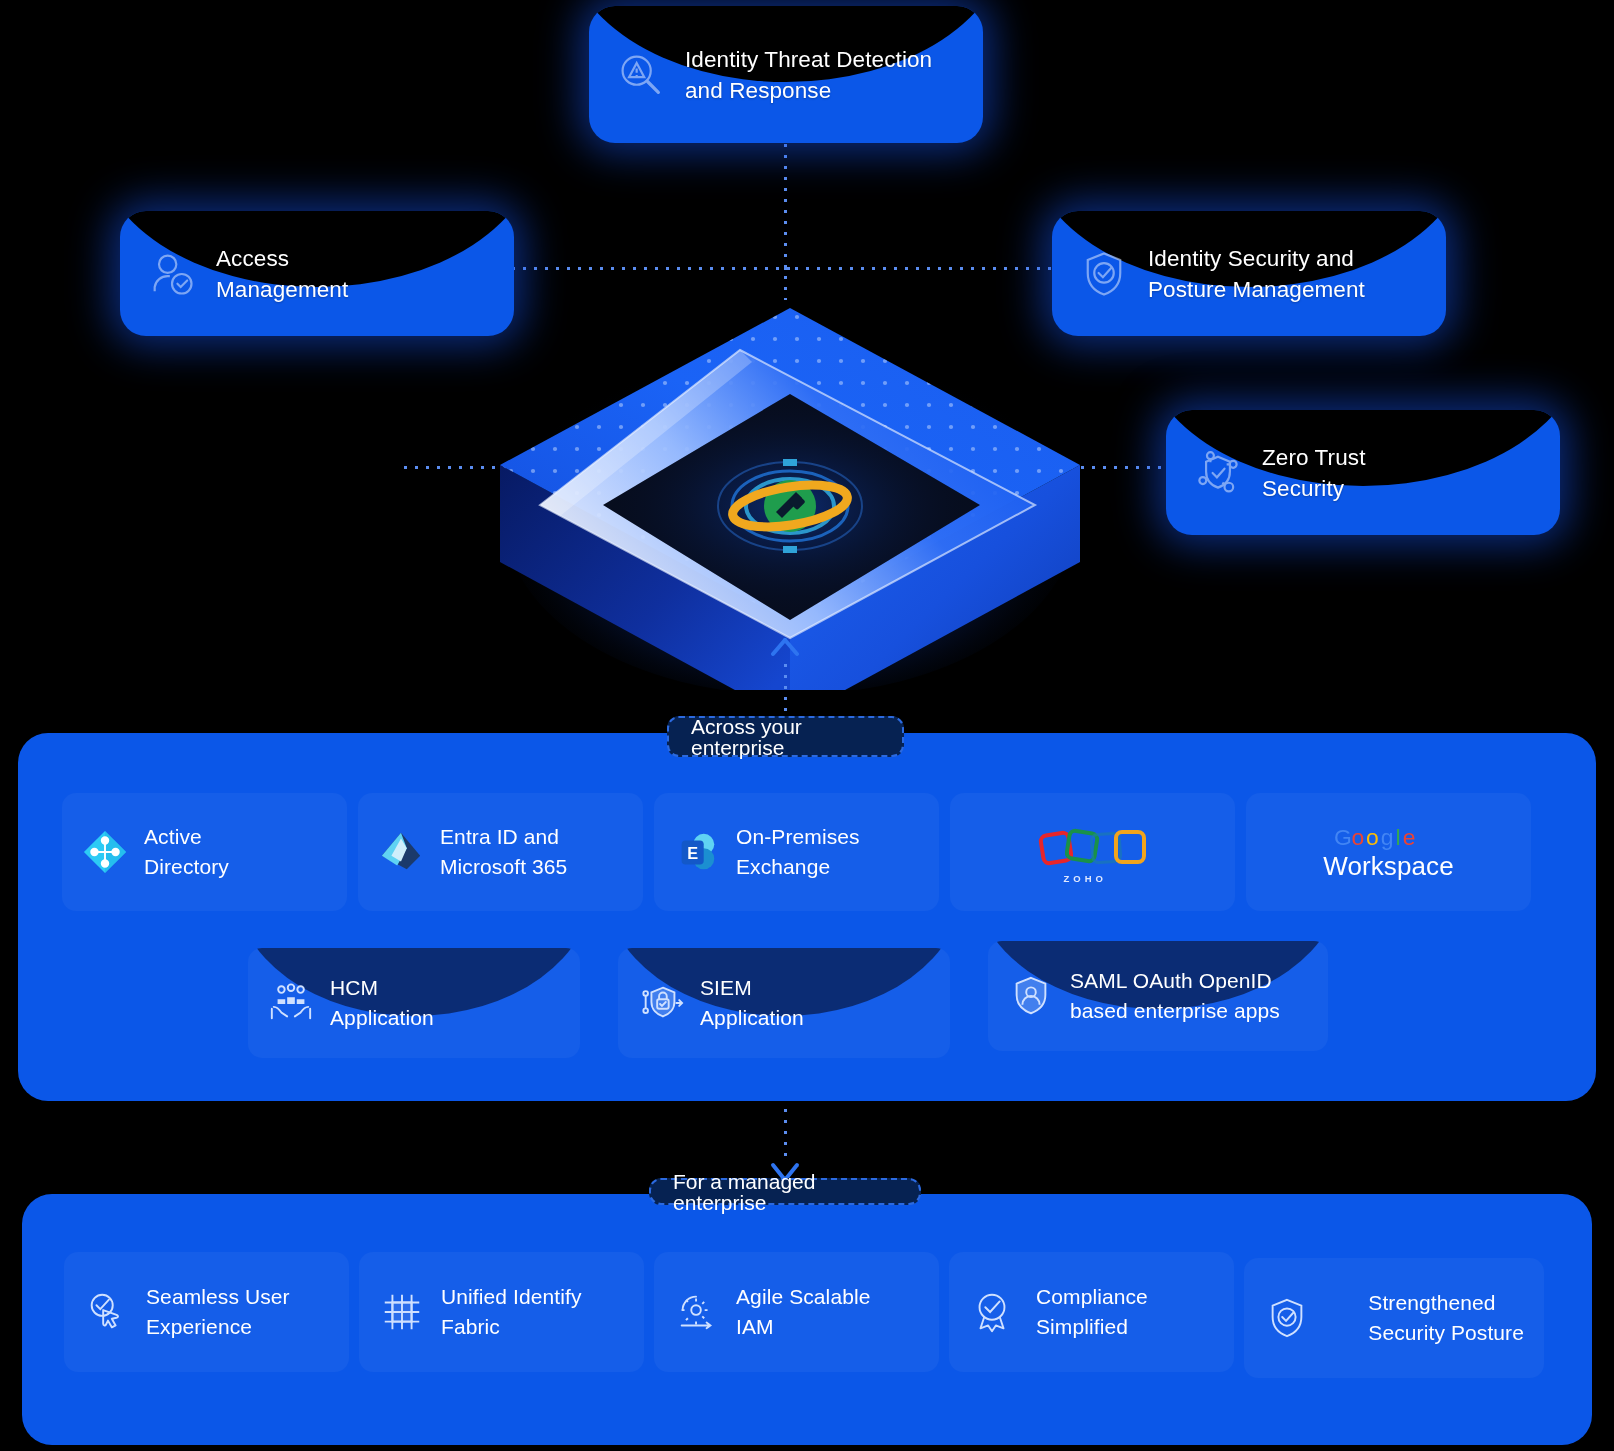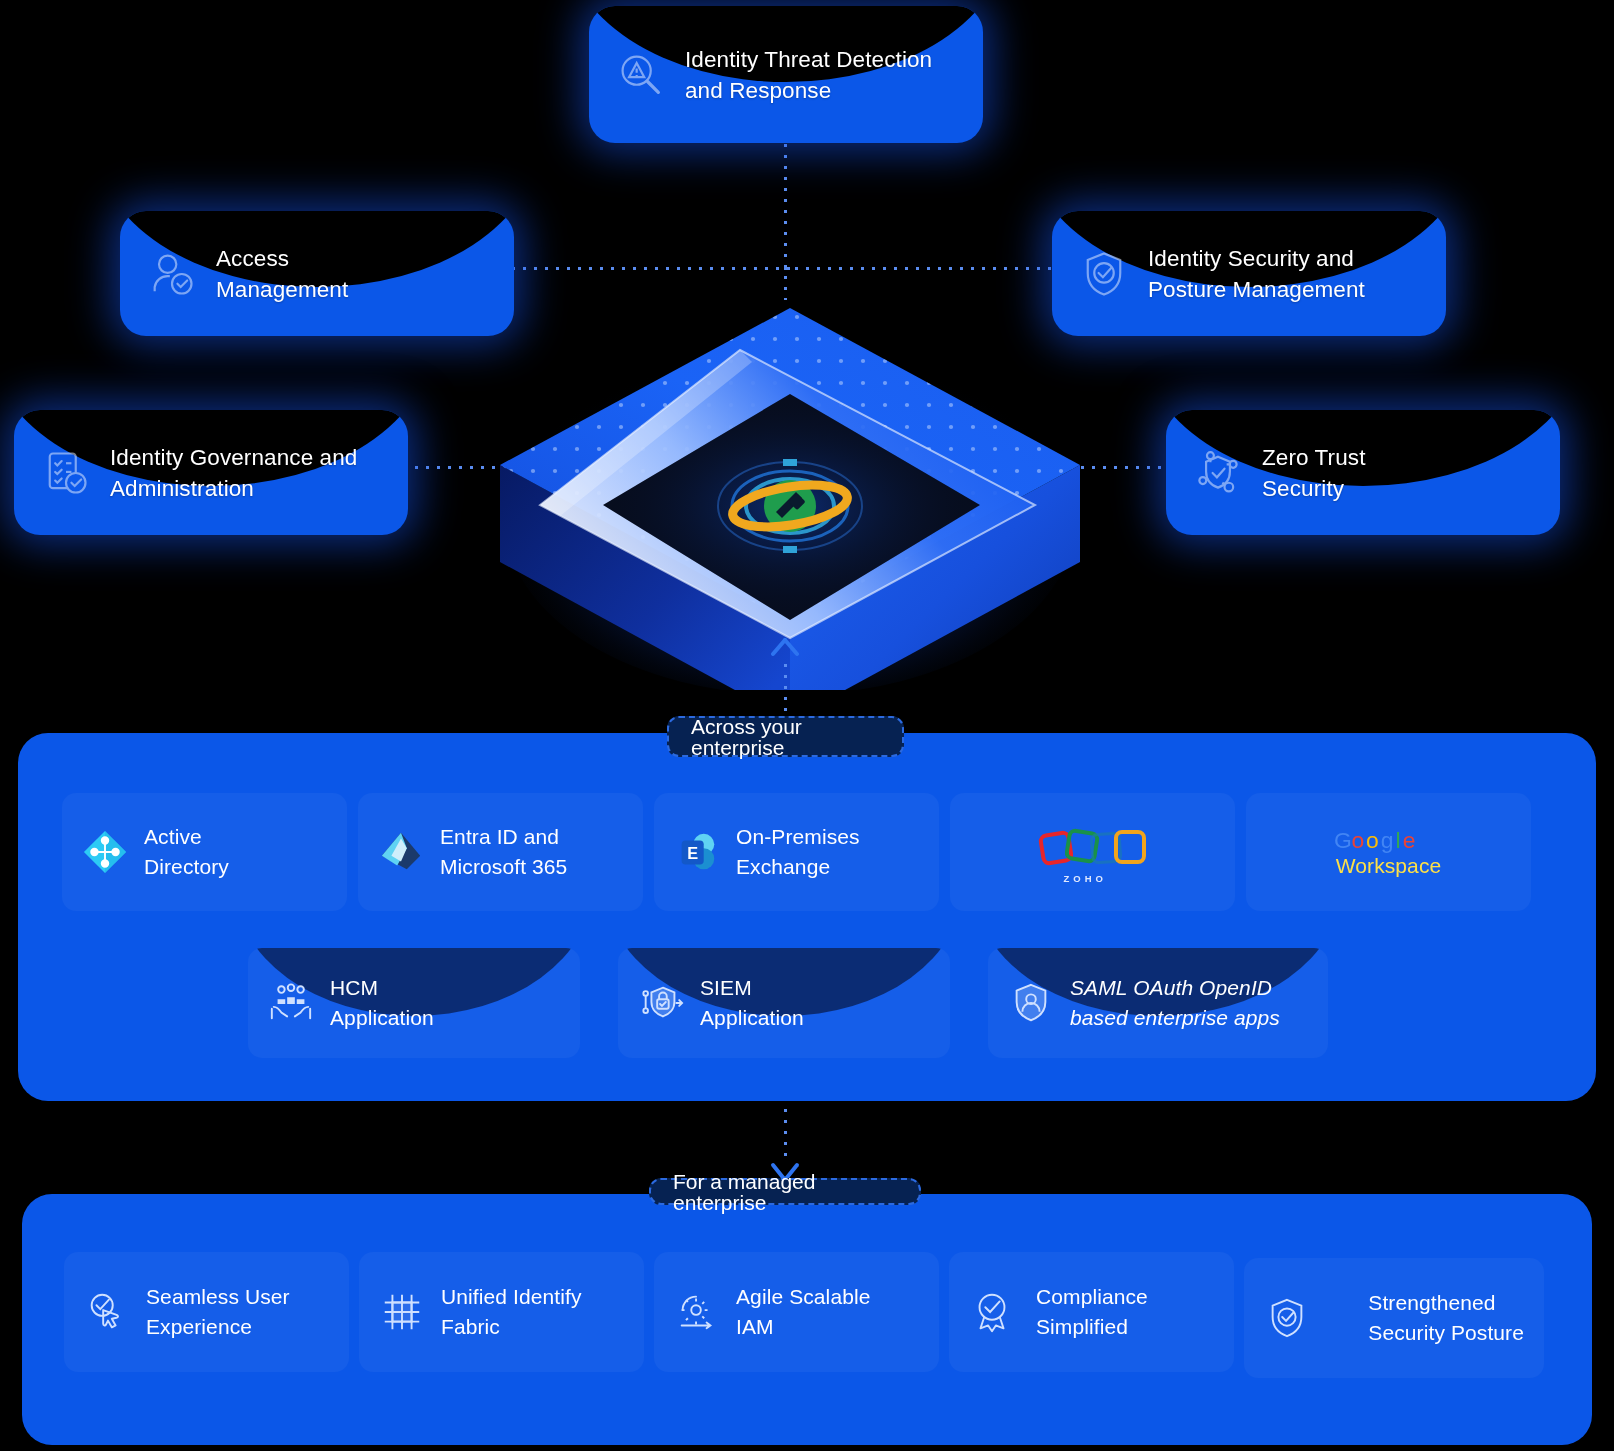--- a/index.html
+++ b/index.html
@@ -87,21 +87,21 @@
     color:#fff; font-size:21px; line-height:1;
     display:flex;align-items:center;justify-content:center;
     padding:8px 22px;
     z-index:40;
   }
 
   
   .zoho{position:relative;width:110px;height:60px;}
   .zoho .zl{position:absolute;font-size:9.5px;letter-spacing:4px;color:#dfe8ff;bottom:-2px;left:26px;font-weight:700;}
   .gw{display:flex;flex-direction:column;align-items:center;line-height:1.08;}
-  .gw .g2{font-size:21px;color:#fde047;letter-spacing:.1px;}
+  .gw .g2{font-size:26px;color:#ffffff;letter-spacing:.1px;}
 </style>
 </head>
 <body>
 
 <div id="stage">
 
   <div class="dotline dot-v" style="left:784px;top:140px;height:160px;"></div>
   <div class="dotline dot-h" style="left:508px;top:267px;width:290px;"></div>
   <div class="dotline dot-h" style="left:780px;top:267px;width:285px;"></div>
   <div class="dotline dot-h" style="left:400px;top:466px;width:400px;"></div>
@@ -147,37 +147,20 @@
           <path d="M24 5l15 6v12c0 11-7 17-15 20-8-3-15-9-15-20V11z"></path>
           <circle cx="24" cy="23" r="9"></circle>
             <path d="M19 23l4 4 8-9" stroke-linecap="round"></path>
         </svg>
       </span>
       <span class="tx">Identity Security and
 Posture Management</span>
     </div>
   </div>
 
-  <div class="fcard" style="left:14px;top:410px;width:394px;height:125px;">
-    <div class="arc"></div>
-    <div class="inner">
-      <span class="ic">
-        <svg viewBox="0 0 48 48" fill="none" stroke="#dbe7ff" stroke-width="2">
-          <rect x="9" y="6" width="24" height="32" rx="3"></rect>
-          <path d="M14 15l2 2 4-4M14 23l2 2 4-4M14 31l2 2 4-4" stroke-linecap="round"></path>
-          <line x1="24" y1="15" x2="29" y2="15"></line>
-            <line x1="24" y1="23" x2="29" y2="23"></line>
-          <circle cx="33" cy="33" r="9" fill="#0e5bf0"></circle>
-            <path d="M29 33l3 3 6-6" stroke-linecap="round"></path>
-        </svg>
-      </span>
-      <span class="tx">Identity Governance and
-Administration</span>
-    </div>
-  </div>
 
   <div class="fcard" style="left:1166px;top:410px;width:394px;height:125px;">
     <div class="arc"></div>
     <div class="inner" style="">
       <span class="ic">
         <svg viewBox="0 0 48 48" fill="none" stroke="#dbe7ff" stroke-width="2">
           <path d="M24 9l11 4.5v9c0 8.5-5.5 13-11 15-5.5-2-11-6.5-11-15v-9z"></path>
           <path d="M19 24l4 4 7-8" stroke-linecap="round"></path>
           <circle cx="17" cy="8" r="3.2"></circle>
             <circle cx="38" cy="16" r="3.2"></circle>
@@ -365,21 +348,21 @@
           <circle cx="8" cy="14" r="2.4"></circle>
             <circle cx="8" cy="32" r="2.4"></circle>
             <path d="M8 16v14"></path>
           <path d="M40 24h5M43 21l3 3-3 3" stroke-linecap="round"></path>
         </svg>
       </span>
       <span class="tx">SIEM
 Application</span>
     </div>
 
-    <div class="tile" style="position:absolute;left:970px;top:215px;width:340px;height:110px;font-style:italic;">
+    <div class="tile" style="position:absolute;left:970px;top:208px;width:340px;height:110px;">
       <div class="darc"></div>
       <span class="ic">
         <svg viewBox="0 0 48 48" fill="none" stroke="#cfe0ff" stroke-width="2">
           <path d="M24 5l15 6v12c0 10-7 16-15 19-8-3-15-9-15-19V11z" fill="#7aa8f5" fill-opacity=".45"></path>
           <circle cx="24" cy="20" r="5"></circle>
           <path d="M15 33a9 9 0 0 1 18 0"></path>
         </svg>
       </span>
       <span class="tx">SAML OAuth OpenID
 based enterprise apps</span>

